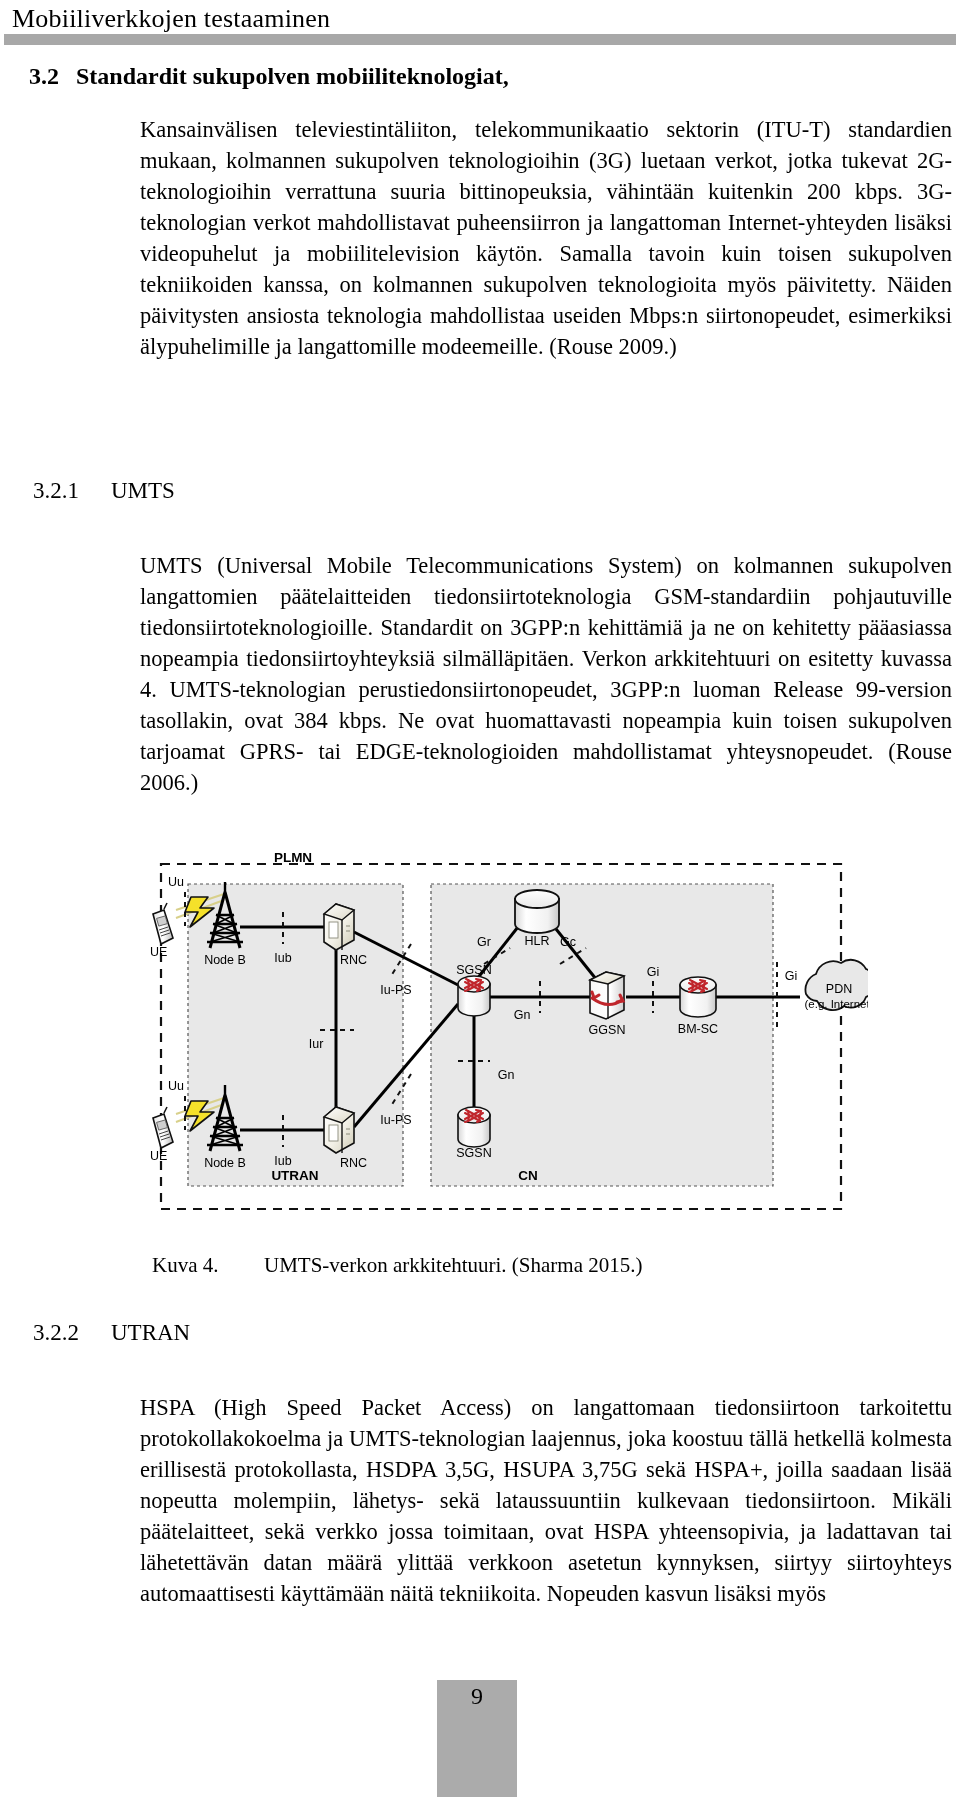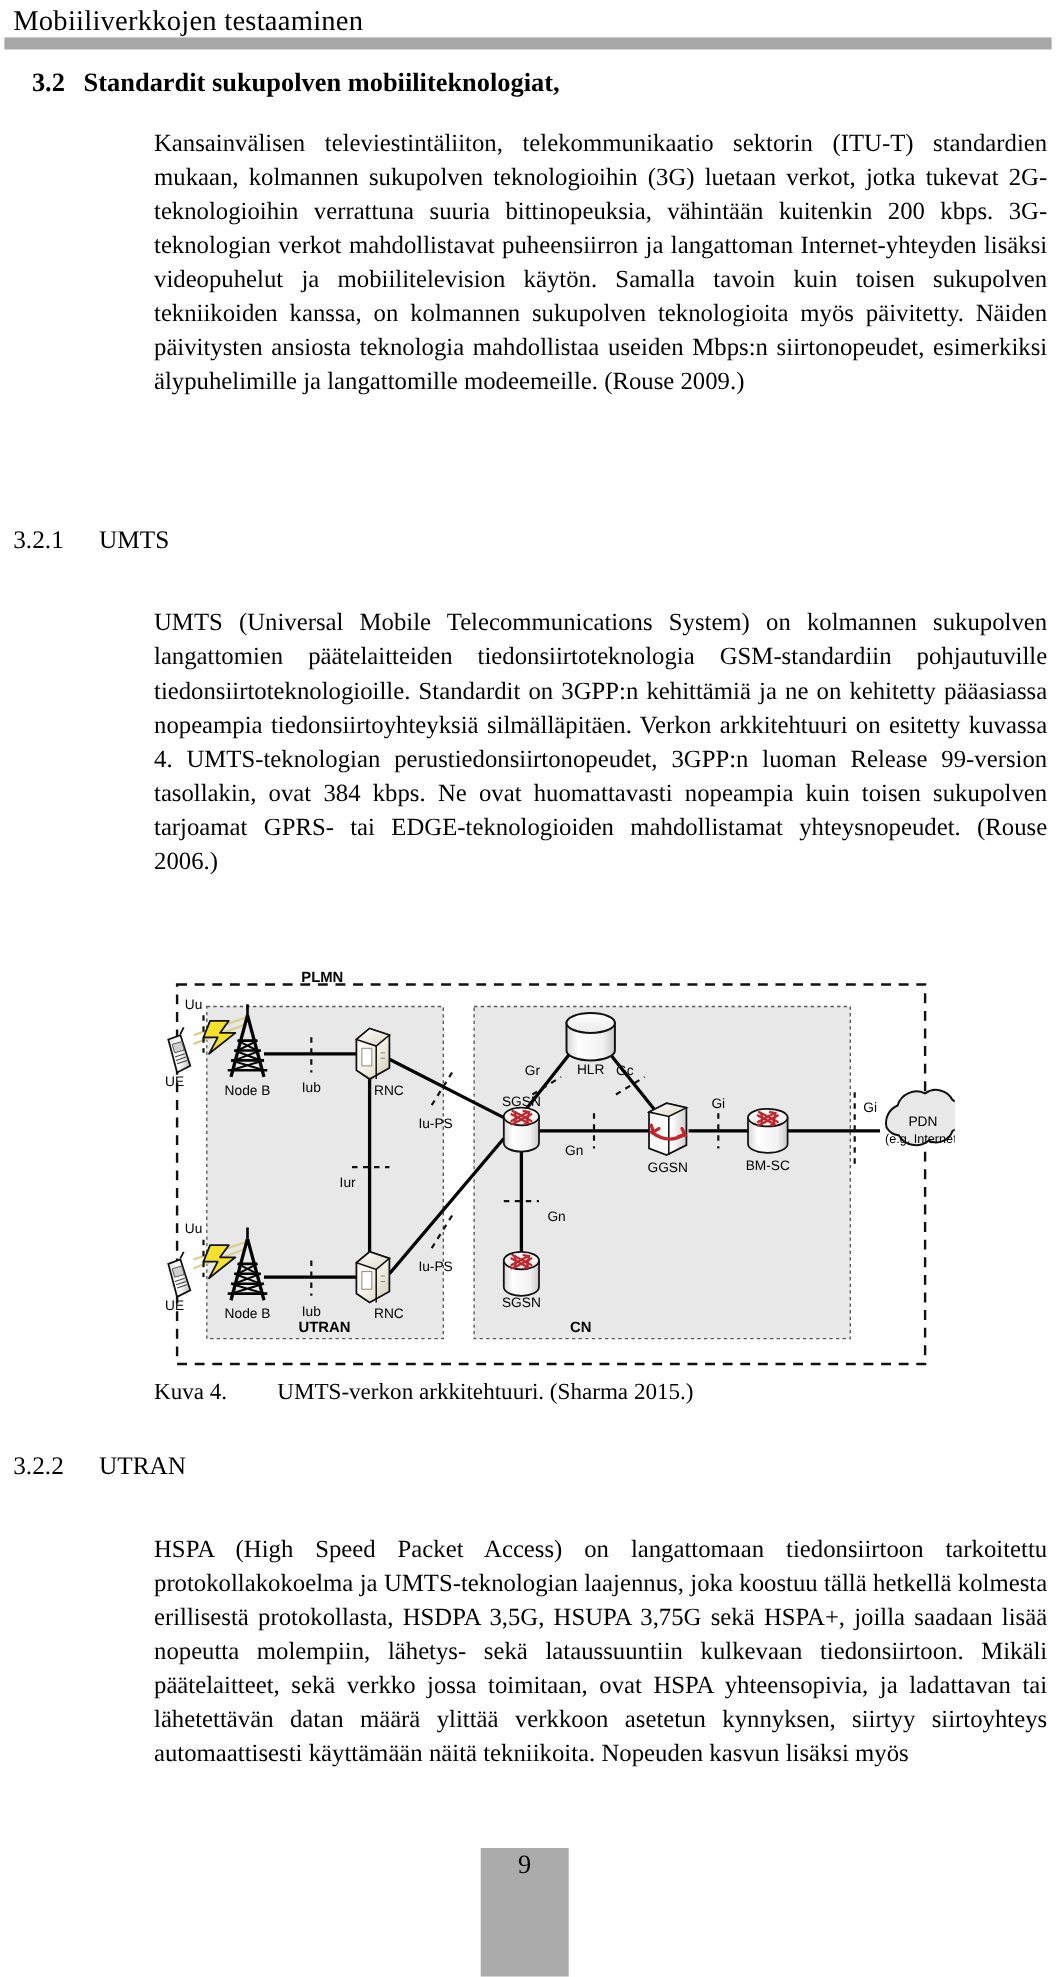--- a/index.html
+++ b/index.html
@@ -41,42 +41,42 @@
     font-weight: bold;
     white-space: nowrap;
   }
   .h2 .num { display: inline-block; width: 64px; text-align: center; }
 
   .h3 {
     position: absolute;
     font-size: 23px;
     white-space: nowrap;
   }
-  .h3 .num { display: inline-block; width: 78px; }
+  .h3 .num { display: inline-block; width: 78px; margin-left: 21px; }
 
   
   .para {
     position: absolute;
     left: 140px;
     width: 812px;
     font-size: 22.5px;
     line-height: 31px;
     text-align: justify;
     text-justify: inter-word;
   }
 
   
   .caption {
     position: absolute;
     left: 140px;
     top: 1253px;
     font-size: 21px;
     white-space: nowrap;
   }
-  .caption .cap-num { display: inline-block; width: 112px; }
+  .caption .cap-num { display: inline-block; width: 112px; margin-left: 12px; }
 
   
   .footer-block {
     position: absolute;
     left: 437px;
     top: 1680px;
     width: 80px;
     height: 117px;
     background: #ababab;
   }
@@ -90,21 +90,20 @@
     color: #000;
   }
 
   
   #diagram {
     position: absolute;
     left: 128px;
     top: 852px;
     width: 740px;
     height: 392px;
-    margin-top: 31px;
   }
   #diagram svg { display: block; }
 </style>
 </head>
 <body>
 
 <div class="running-header">Mobiiliverkkojen testaaminen</div>
 <div class="header-rule"></div>
 
 <div class="h2" style="left:12px; top:63px;">

